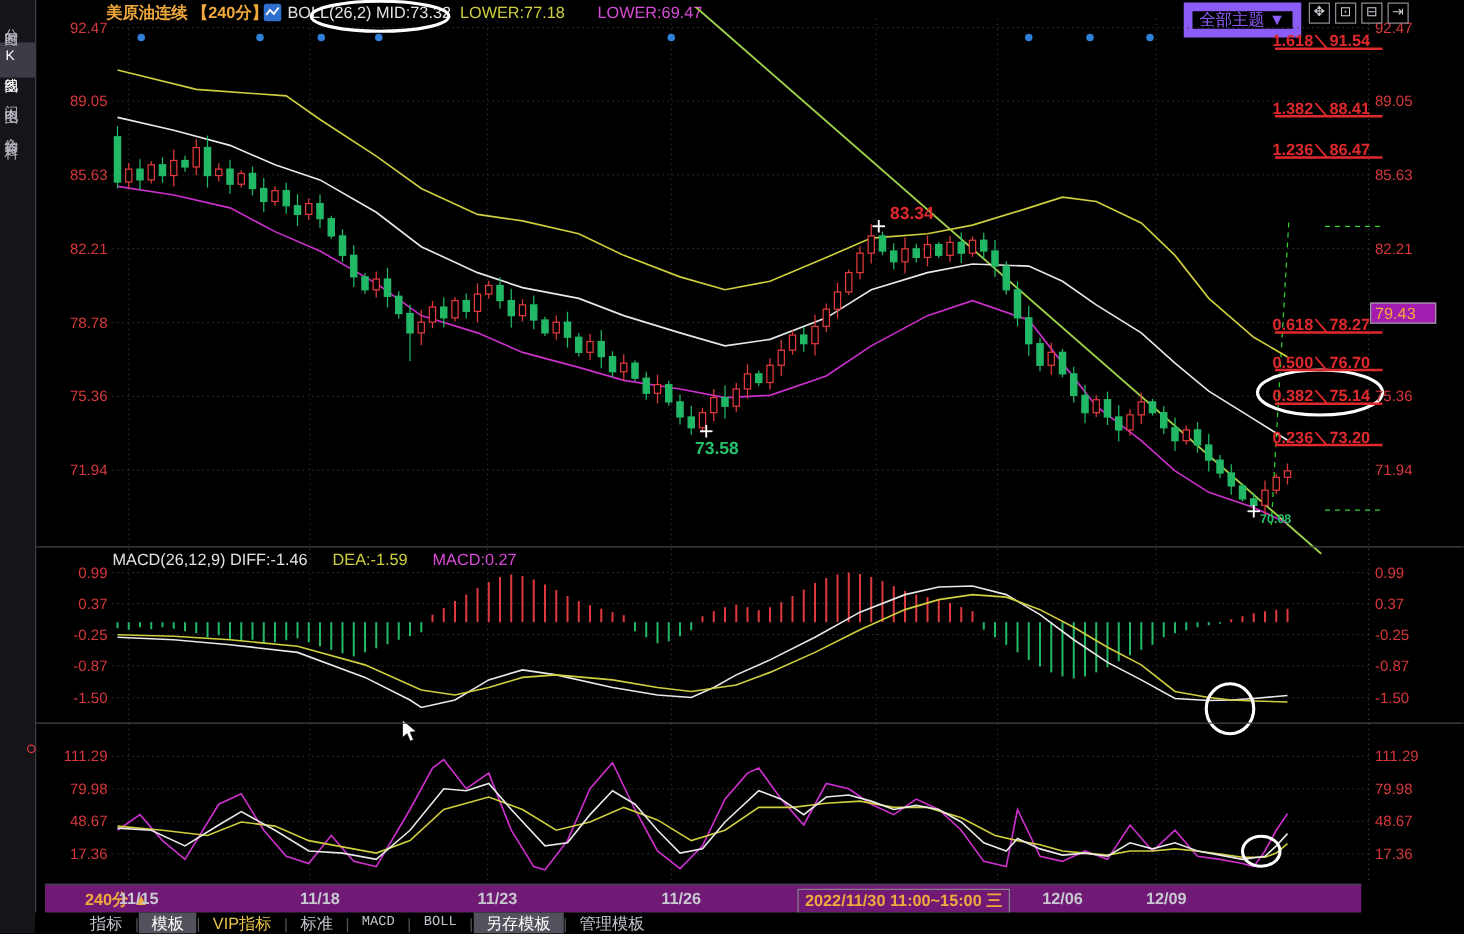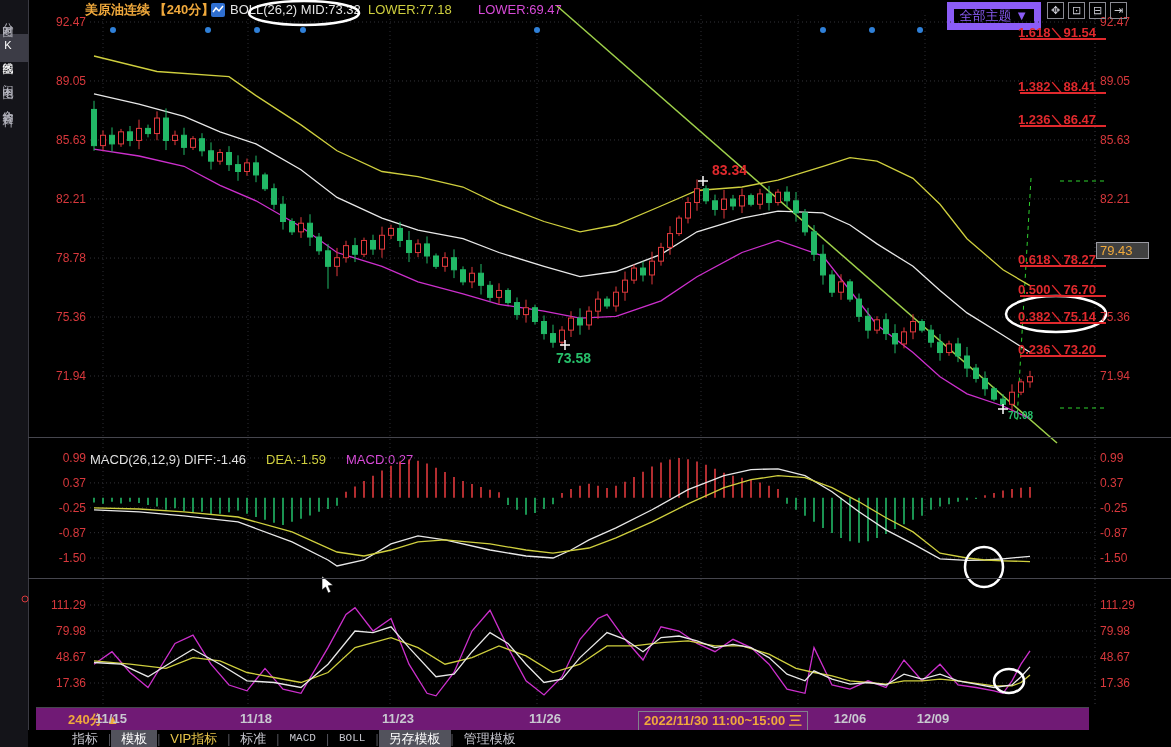--- a/index.html
+++ b/index.html
@@ -18,35 +18,35 @@
   .yellow{color:#cfcf3e;}
   .magenta{color:#d84ad8;}
   #theme-btn{right:130px;top:2px;border:7px solid #8b5cf6;color:#8b5cf6;height:14px;line-height:14px;
              padding:0 6px;font-size:13px;cursor:pointer;}
   .tool-ic{top:2px;width:15px;height:15px;border:1px solid #8a8a92;color:#c8c8d0;text-align:center;
            line-height:14px;font-size:11px;cursor:pointer;}
   
   .fib{position:absolute;left:1018px;width:88px;color:#e0292d;font-weight:bold;font-size:13px;white-space:nowrap;}
   .fib .ul{position:absolute;left:2px;top:14px;width:86px;height:2px;background:#e0292d;}
   
-  .phdr{position:absolute;display:flex;gap:20px;font-size:13px;white-space:nowrap;margin-top:12px;}
+  .phdr{position:absolute;display:flex;gap:20px;font-size:13px;white-space:nowrap;}
   
   #timeline{left:36px;top:707px;width:1053px;height:22px;border-top:1px solid #46464e;border-bottom:1px solid #46464e;background:#701a75;}
   .dt{position:absolute;top:3px;transform:translateX(-50%);color:#c8c8d0;font-weight:bold;font-size:13px;white-space:nowrap;}
   .dt.hl{color:#f0a93c;border:1px solid #82828a;padding:0 5px;transform:none;font-weight:bold;}
   #period{position:absolute;left:32px;top:3px;color:#f0a93c;font-weight:bold;font-size:13px;cursor:pointer;}
   #toolbar{left:28px;top:730px;width:1143px;height:17px;background:#000;display:flex;align-items:center;padding-left:34px;box-sizing:border-box;}
   .tb{color:#c4c4cc;padding:0 10px;height:17px;line-height:17px;font-size:13px;cursor:pointer;white-space:nowrap;}
   .tb.active{background:#52525c;color:#fff;}
   .tb.vip{color:#e8c54a;}
   .tb.mono{font-family:"Liberation Mono",monospace;font-size:11px;}
   .tbsep{color:#55555d;}
   
   #price-marker{position:absolute;left:1096px;width:48px;height:15px;border:1px solid #9a9aa2;
-                color:#f0a93c;font-size:13px;line-height:15px;padding-left:3px;background:#404040;}
+                color:#f0a93c;font-size:13px;line-height:15px;padding-left:3px;background:#a21caf;}
   .vline{position:absolute;width:1px;background:#46464e;}
   .hline{position:absolute;height:1px;background:#46464e;}
   svg{position:absolute;left:0;top:0;}
 </style>
 </head>
 <body>
 
 <div id="app">
 
   <div id="sidebar" class="abs">

